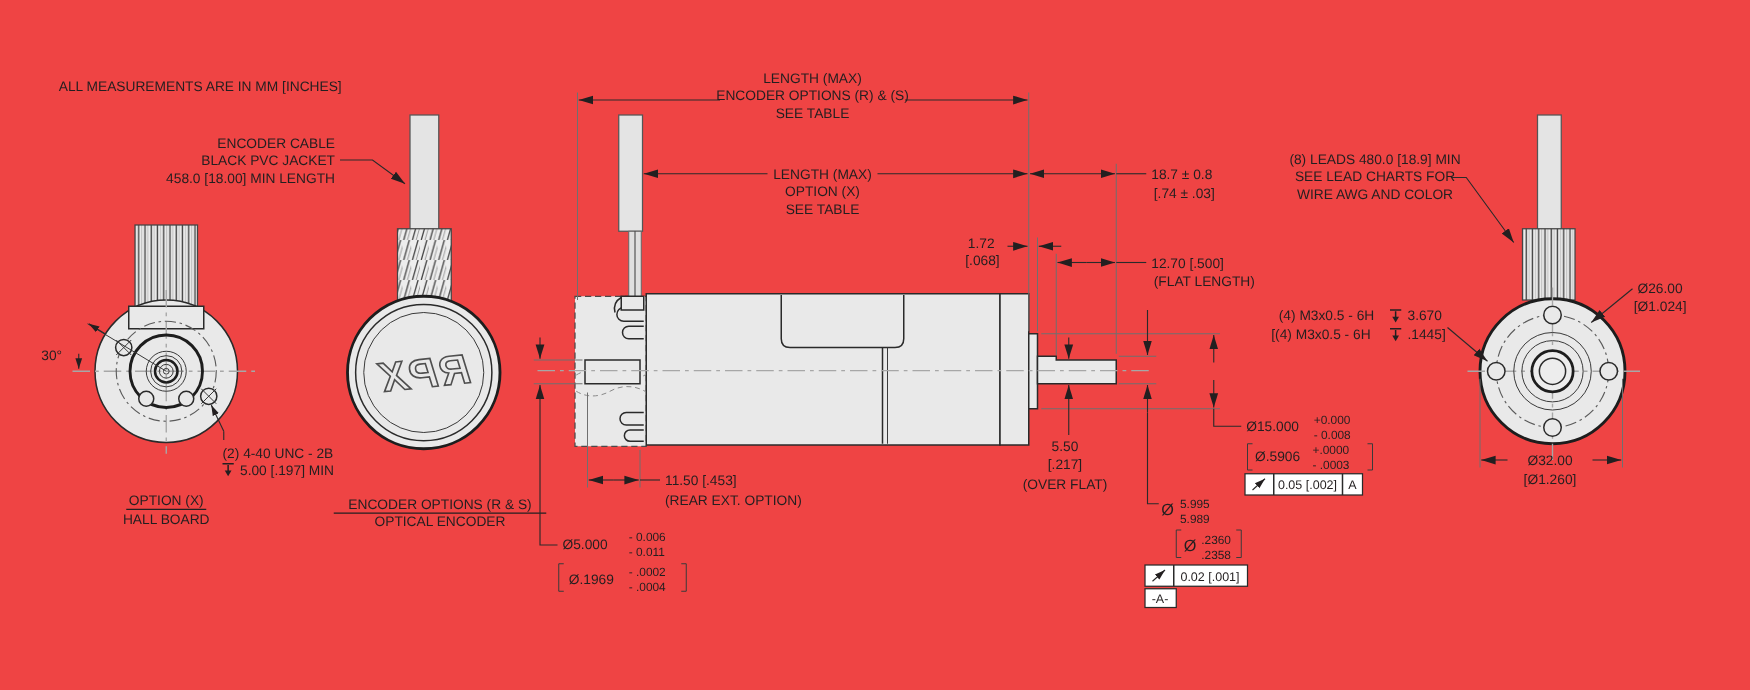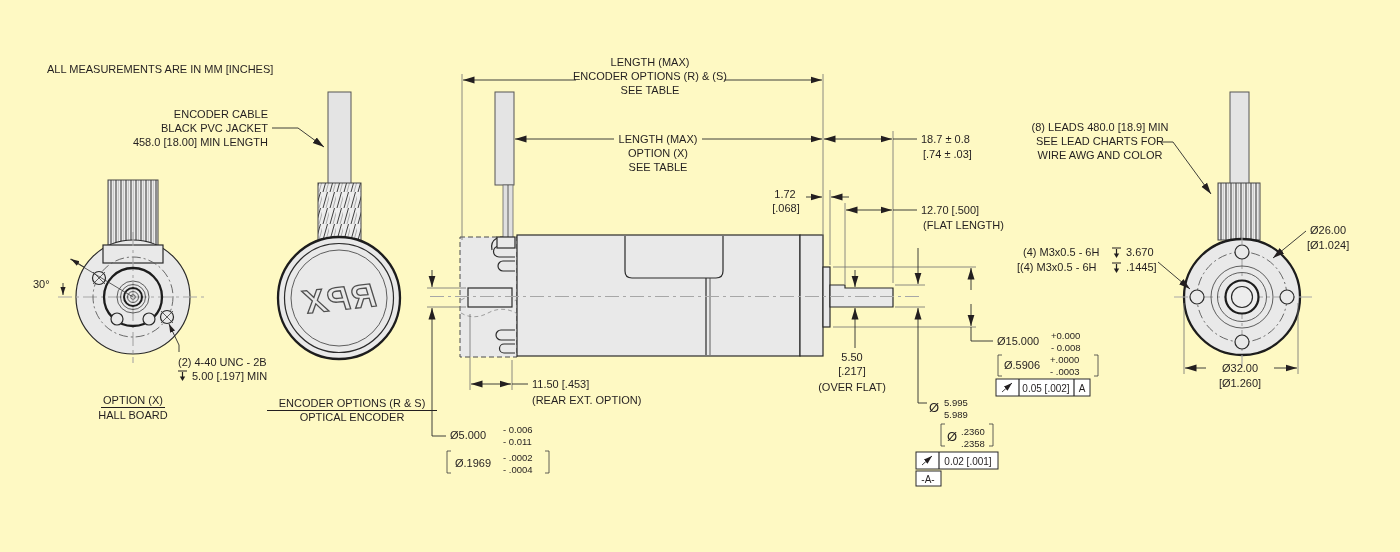--- a/index.html
+++ b/index.html
@@ -1,16 +1,16 @@
 <!DOCTYPE html>
 <html><head>
 <meta charset="utf-8">
 <style>
   html,body{margin:0;padding:0;background:#ffffff;}
-  #stage{position:relative;width:1400px;height:552px;background:#fef9c3;overflow:hidden;}
+  #stage{position:relative;width:1400px;height:552px;background:#ef4444;overflow:hidden;}
   svg{display:block;}
   text{font-family:"Liberation Sans","DejaVu Sans",sans-serif;fill:#231f20;font-size:11px;}
   .s95{font-size:9.5px;}
   .s10{font-size:10px;}
   .s13{font-size:13px;}
   .ctr{text-anchor:middle;}
   .rgt{text-anchor:end;}
   .ln{stroke:#2a2a2a;stroke-width:1.2;fill:none;}
   .lnb{stroke:#1d1d1d;stroke-width:2.3;fill:none;}
   .thin{stroke:#3a3a3a;stroke-width:0.8;fill:none;}

